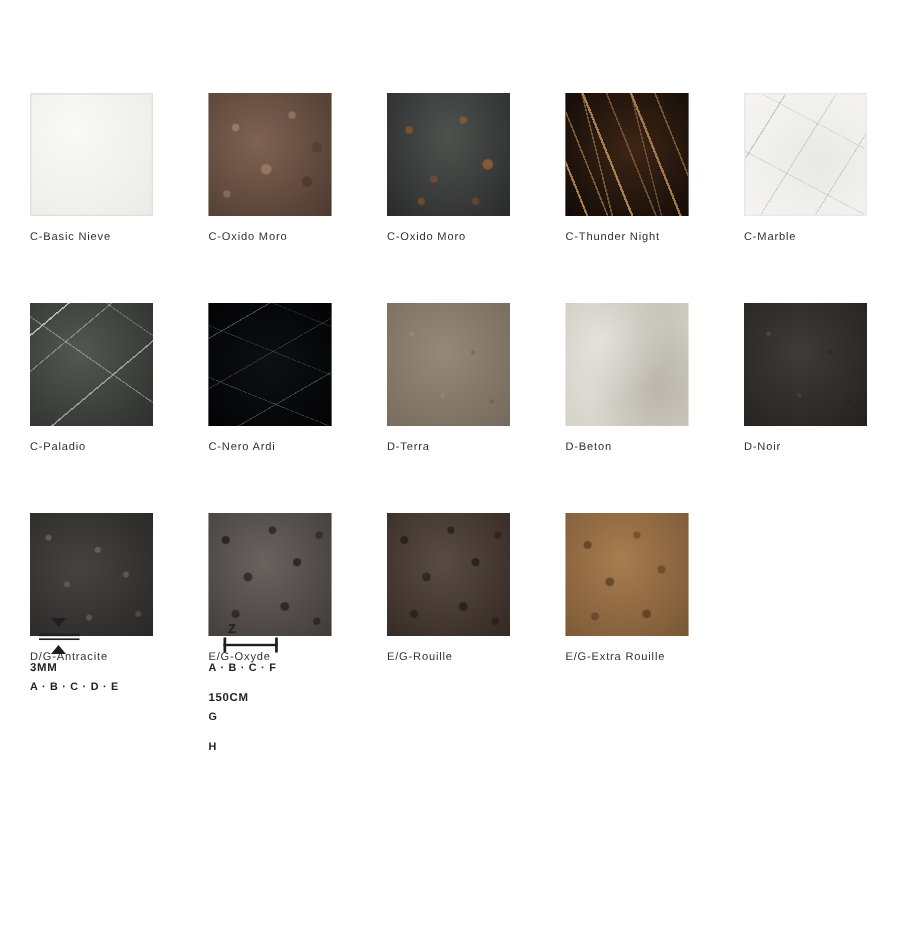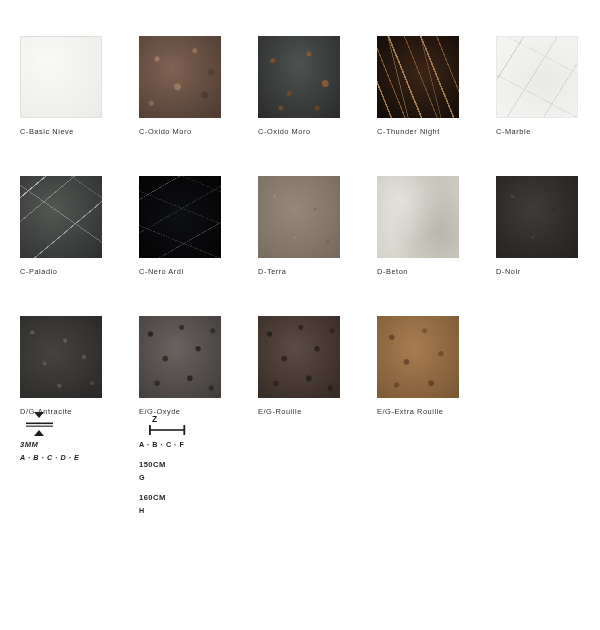--- a/index.html
+++ b/index.html
@@ -13,21 +13,21 @@
     font-family: "Liberation Sans", sans-serif;
     color: #2b2b2b;
     overflow: hidden;
     position: relative;
   }
 
   
   .swatch-grid {
     position: absolute;
     left: 20px;
-    top: 36px;
+    top: 62px;
     width: 562px;
   }
   .swatch-row {
     display: flex;
     gap: 37px;
     margin-bottom: 40px;
   }
   .swatch-cell {
     width: 82px;
   }
@@ -48,21 +48,21 @@
   }
 
   
   .legend {
     position: absolute;
     top: 410px;
     left: 20px;
     width: 560px;
     display: flex;
   }
-  .legend-col-thickness { width: 119px; font-style: italic; }
+  .legend-col-thickness { width: 119px; }
   .legend-col-width { width: 200px; }
 
   .icon-box {
     height: 30px;
     position: relative;
   }
 
   .legend-block { margin-bottom: 11px; }
   .legend-title {
     font-size: 7.6px;
@@ -179,18 +179,17 @@
     </div>
 
     <div class="legend-block">
       <div class="legend-codes">A · B · C · F</div>
     </div>
     <div class="legend-block">
       <div class="legend-title">150CM</div>
       <div class="legend-codes">G</div>
     </div>
     <div class="legend-block">
-      <div class="legend-title">160CM</div>
       <div class="legend-codes">H</div>
     </div>
   </div>
 
 </div>
 
 </body></html>

